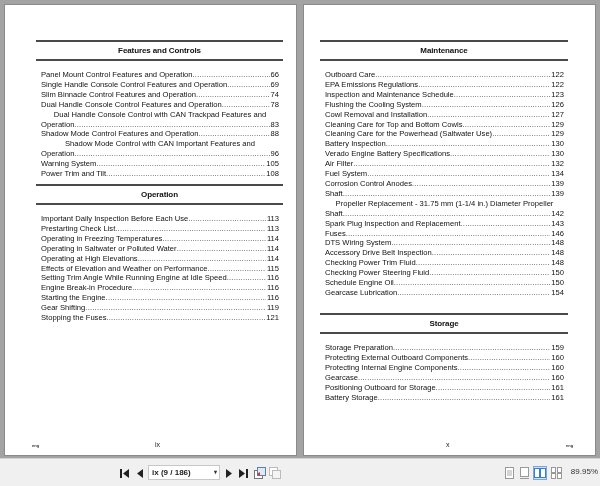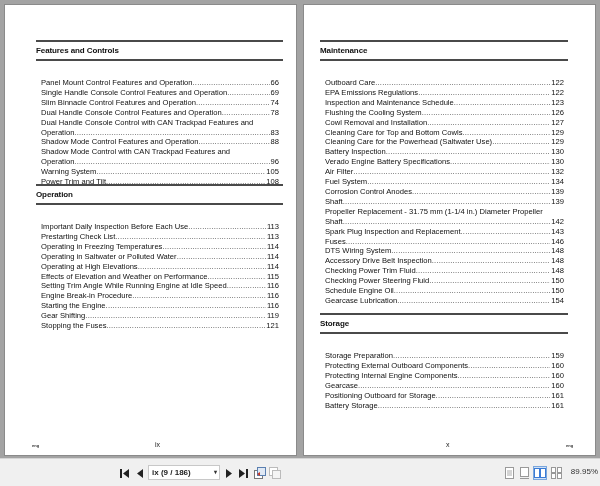--- a/index.html
+++ b/index.html
@@ -4,28 +4,28 @@
 <style>
   * { box-sizing: border-box; margin: 0; padding: 0; }
   html, body { width: 600px; height: 486px; overflow: hidden; }
   body { background: #a3a3a3; font-family: "Liberation Sans", sans-serif; position: relative; }
   .viewer { position: absolute; left: 0; top: 0; width: 600px; height: 458px; background: #a3a3a3; }
   .page { position: absolute; top: 4px; height: 452px; background: #ffffff; border: 1px solid #8a8a8a; }
   .page.left { left: 4px; width: 293px; }
   .page.right { left: 303px; width: 293px; }
   .section { position: absolute; }
   .rule { height: 2px; background: #4a4a4a; width: 100%; }
-  .section-title { font-weight: bold; font-size: 8px; line-height: 17px; color: #111; letter-spacing: -0.1px; }
-  .entries { padding: 17px 4px 0 5px; }
+  .section-title { text-align: center; font-weight: bold; font-size: 8px; line-height: 17px; color: #111; letter-spacing: -0.1px; }
+  .entries { padding: 9px 4px 0 5px; }
   .entry { display: flex; align-items: flex-end; font-size: 7.6px; line-height: 9.9px; color: #111; white-space: nowrap; }
   .entry .title { white-space: nowrap; }
   .entry .dots { flex: 1; overflow: hidden; color: #333; letter-spacing: 0.2px; min-width: 4px; }
   .entry .dots::before { content: "........................................................................................................................................................"; }
   .entry .pg { padding-left: 1px; }
-  .entry-wrap { font-size: 7.6px; line-height: 9.9px; color: #111; }
+  .entry-wrap { font-size: 7.6px; line-height: 9.9px; color: #111; text-align: center; }
   .entry-wrap .line1 { white-space: nowrap; }
   .footer-lang { position: absolute; font-size: 4px; color: #333; font-weight: bold; }
   .footer-num { position: absolute; font-size: 7px; color: #222; }
   .toolbar { position: absolute; left: 0; top: 458px; width: 600px; height: 28px; background: #f0f0f0; border-top: 1px solid #d5d5d5; }
   .tb-btn { position: absolute; top: 7px; height: 14px; display: flex; align-items: center; justify-content: center; cursor: pointer; }
   .page-box { position: absolute; left: 148px; top: 6px; width: 72px; height: 15px; background: #fff; border: 1px solid #c8c8c8; font-size: 8px; line-height: 13px; padding-left: 3px; color: #222; font-weight: bold; }
   .page-box .dd { position: absolute; right: 2px; top: 0; font-size: 6px; color: #333; }
   .zoom-lbl { position: absolute; right: 2px; top: 8px; font-size: 8px; color: #333; }
 </style>
 </head>
@@ -66,21 +66,21 @@
               <span class="dots"></span>
               <span class="pg">83</span>
             </div>
           </div>
           <div class="entry">
             <span class="title">Shadow Mode Control Features and Operation</span>
             <span class="dots"></span>
             <span class="pg">88</span>
           </div>
           <div class="entry-wrap">
-            <div class="line1">Shadow Mode Control with CAN Trackpad Features and</div>
+            <div class="line1">Shadow Mode Control with CAN Important Features and</div>
             <div class="entry">
               <span class="title">Operation</span>
               <span class="dots"></span>
               <span class="pg">96</span>
             </div>
           </div>
           <div class="entry">
             <span class="title">Warning System</span>
             <span class="dots"></span>
             <span class="pg">105</span>

